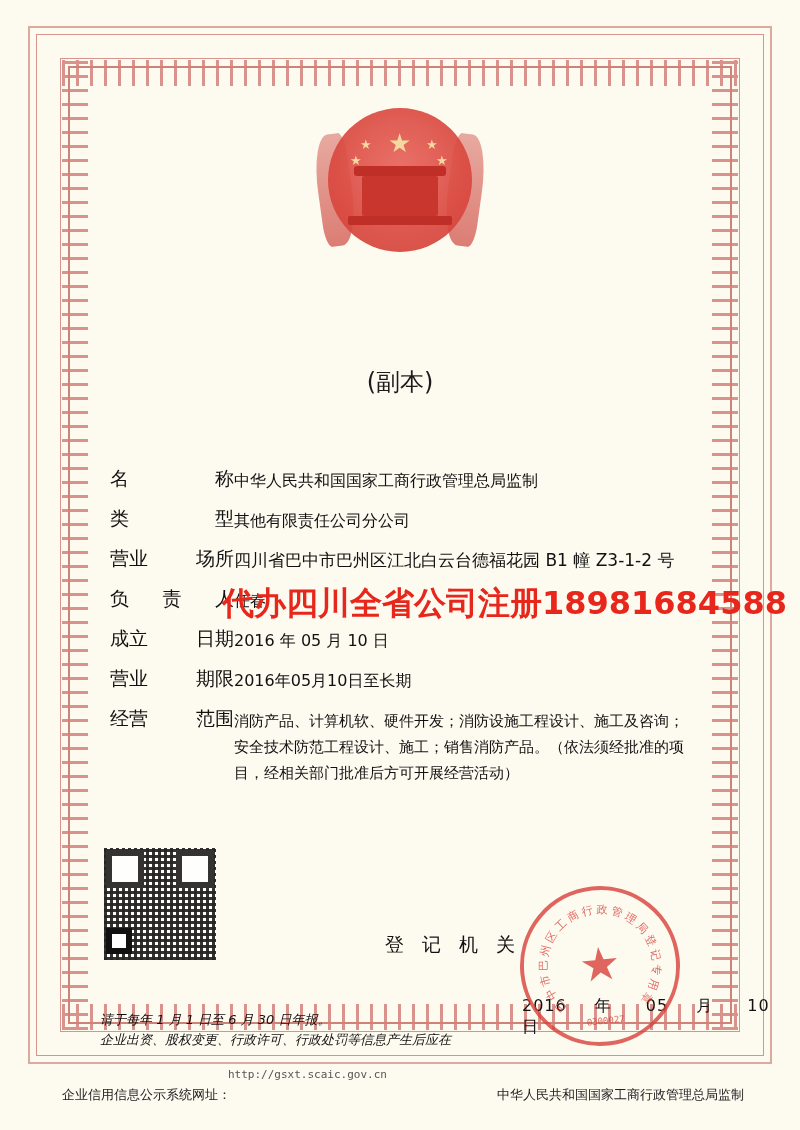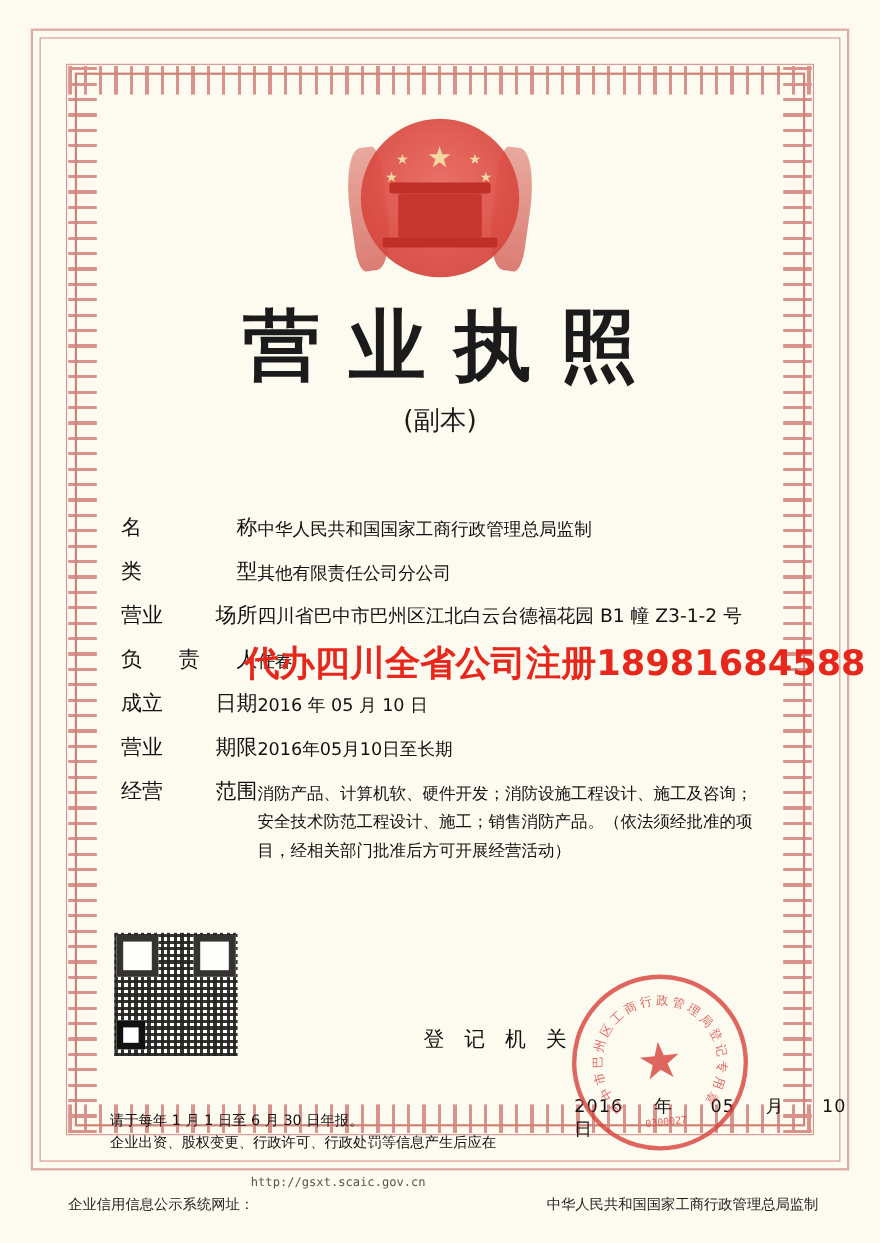--- a/index.html
+++ b/index.html
@@ -327,21 +327,21 @@
   .notes {
     position: absolute;
     left: 100px;
     top: 1010px;
     width: 320px;
     font-size: 13px;
     line-height: 20px;
     color: #111;
     font-family: "DejaVu Sans", "Liberation Sans", sans-serif;
   }
-  .notes div { white-space: nowrap; }
+  .notes div { white-space: nowrap; font-style: italic; }
 
   .gsxt-url {
     position: absolute;
     left: 228px;
     top: 1068px;
     font-size: 11px;
     color: #555;
     font-family: "DejaVu Sans Mono", monospace;
   }
   .footer-left {
@@ -379,21 +379,20 @@
     <div class="star-big">★</div>
     <div class="star-s s1">★</div>
     <div class="star-s s2">★</div>
     <div class="star-s s3">★</div>
     <div class="star-s s4">★</div>
     <div class="gate-roof"></div>
     <div class="gate"></div>
     <div class="gate-base"></div>
   </div>
 
-  <div class="title">营业执照</div>
   <div class="subtitle">(副本)</div>
 
 
   <div class="fields">
 
     <div class="field-row">
       <div class="field-label">
         <span>名</span>
         <span>称</span>
       </div>

